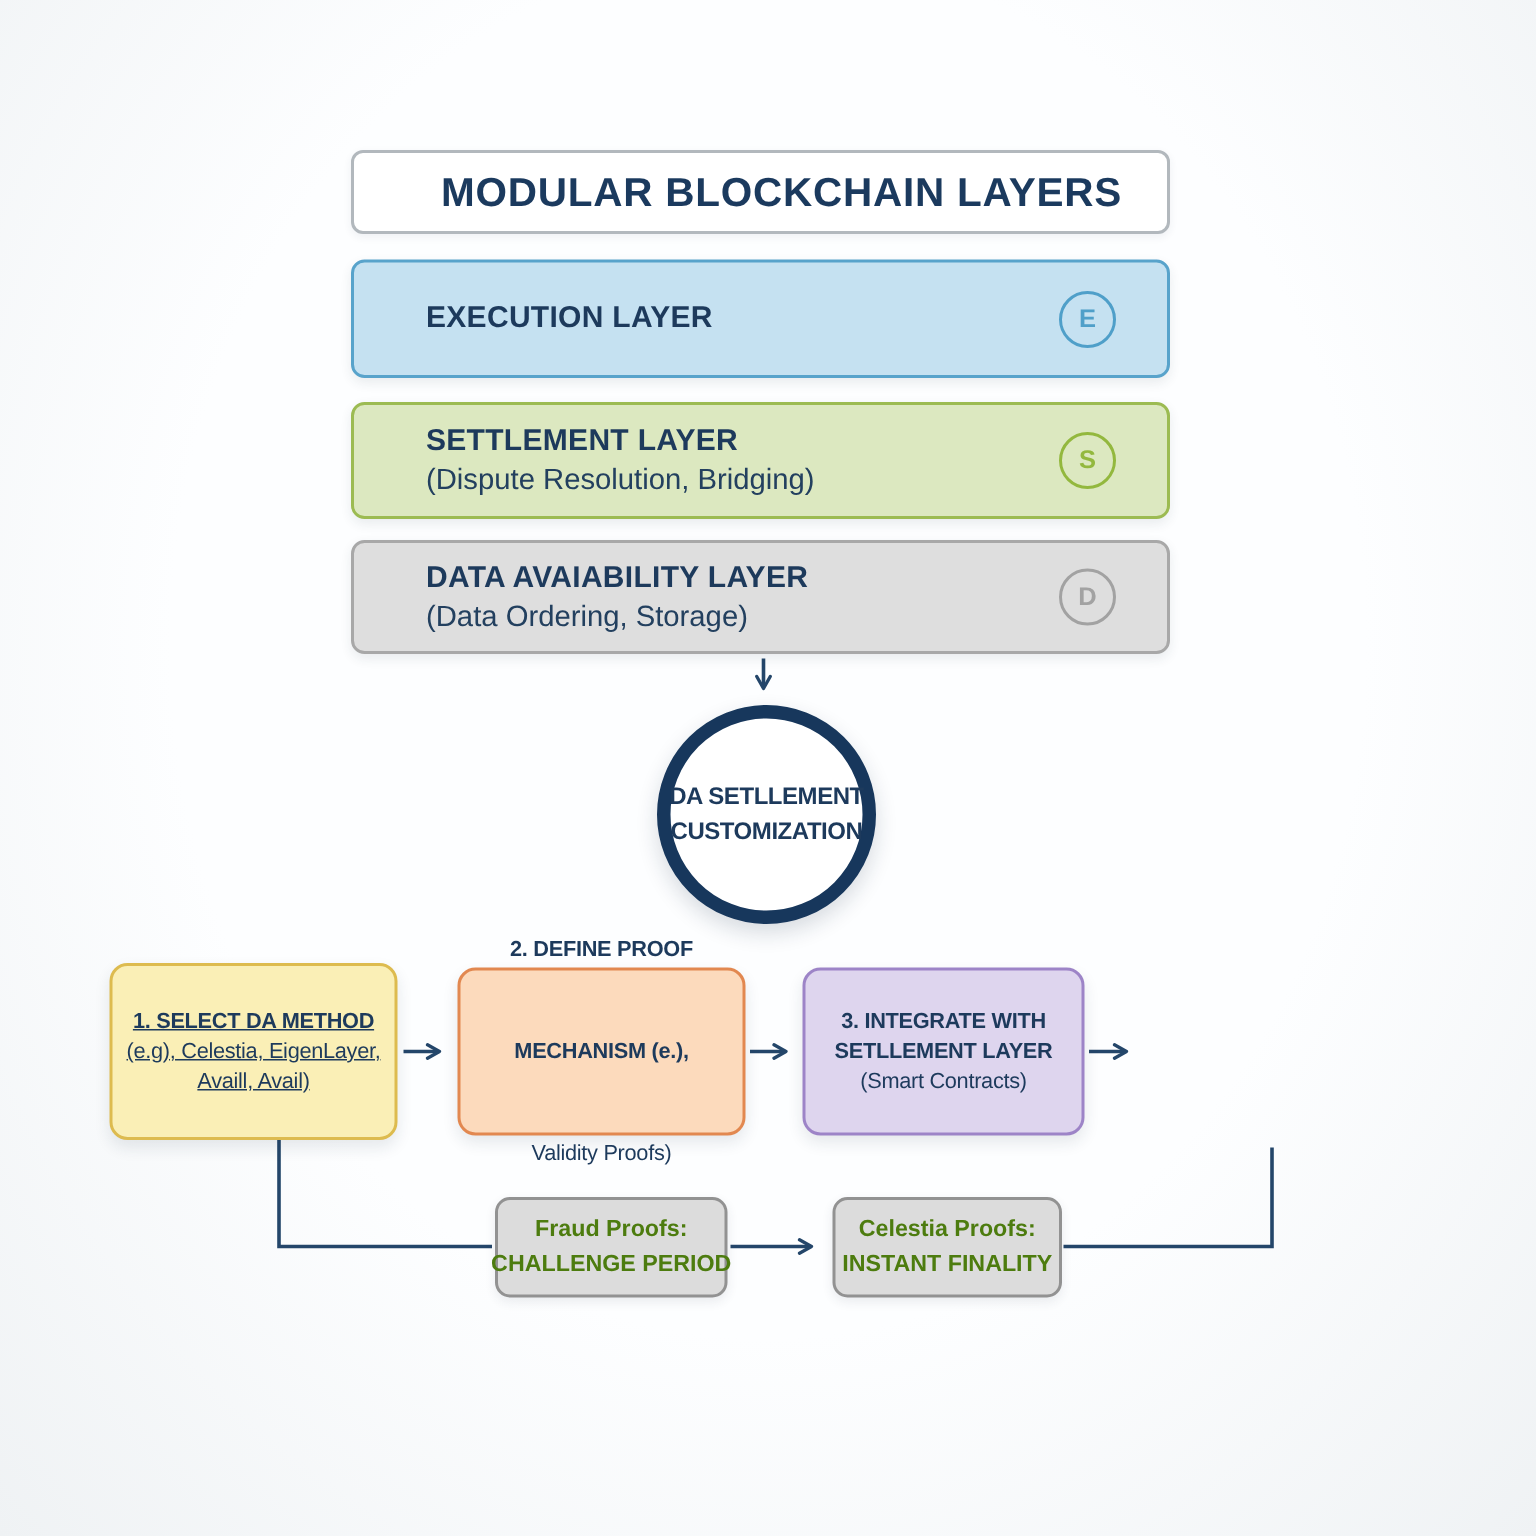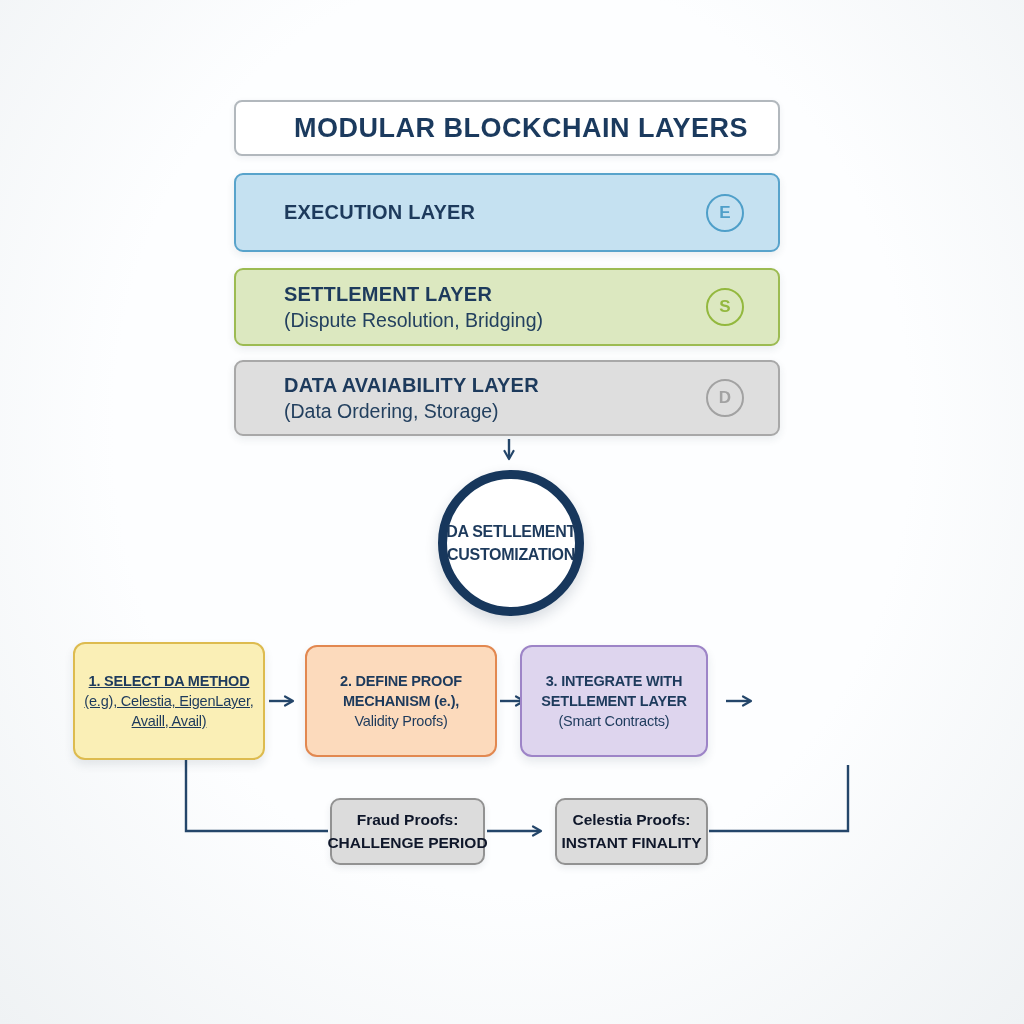--- a/index.html
+++ b/index.html
@@ -51,33 +51,33 @@
 
   .step {
     border-radius:12px; border-width:2.5px; border-style:solid;
     display:flex; flex-direction:column; align-items:center; justify-content:center;
     text-align:center; font-size:14.5px; line-height:1.38; letter-spacing:-.2px;
     box-shadow:0 5px 10px rgba(30,50,70,.10); color:#1d3a5c;
   }
   .step div { white-space:nowrap; }
   .b { font-weight:bold; }
   .step-1 { left:73px;  top:642px; width:192px; height:118px; background:#faefb6; border-color:#ddbb4f;text-decoration:underline; }
-  .step-2 { left:305px; top:645px; width:192px; height:112px; background:#fcdabc; border-color:#e28850; }
-  .step-3 { left:520px; top:645px; width:188px; height:112px; background:#ded5ee; border-color:#9d84c7; }
+  .step-2 { left:305px; top:645px; width:192px; height:112px; background:#fcdabc; border-color:#e28850;gap:48px; }
+  .step-3 { left:535px; top:645px; width:188px; height:112px; background:#ded5ee; border-color:#9d84c7; }
   .step-4 { left:762px; top:642px; width:195px; height:121px; background:#aed7ec; border-color:#54a6d2; }
   .check {
     width:30px; height:30px; border-radius:50%; border:2.5px solid #3e9bd0;
     color:#3e9bd0; display:flex; align-items:center; justify-content:center;
     font-size:18px; font-weight:bold; margin-top:6px;
   }
 
   .outcome {
     top:798px; height:67px; background:#dcdcdc; border:2px solid #929292; border-radius:10px;
     display:flex; flex-direction:column; align-items:center; justify-content:center;
-    text-align:center; font-size:15.5px; font-weight:600; line-height:1.45; color:#0f172a;
+    text-align:center; font-size:15.5px; font-weight:600; line-height:1.45; color:#4d7c0f;
     box-shadow:0 3px 7px rgba(40,60,80,.09);
   }
   .outcome div { white-space:nowrap; }
   .outcome-1 { left:330px; width:155px; }
   .outcome-2 { left:555px; width:153px; }
 
   .wires { left:0; top:0; width:1024px; height:1024px; pointer-events:none; }
 </style>
 </head>
 <body>

